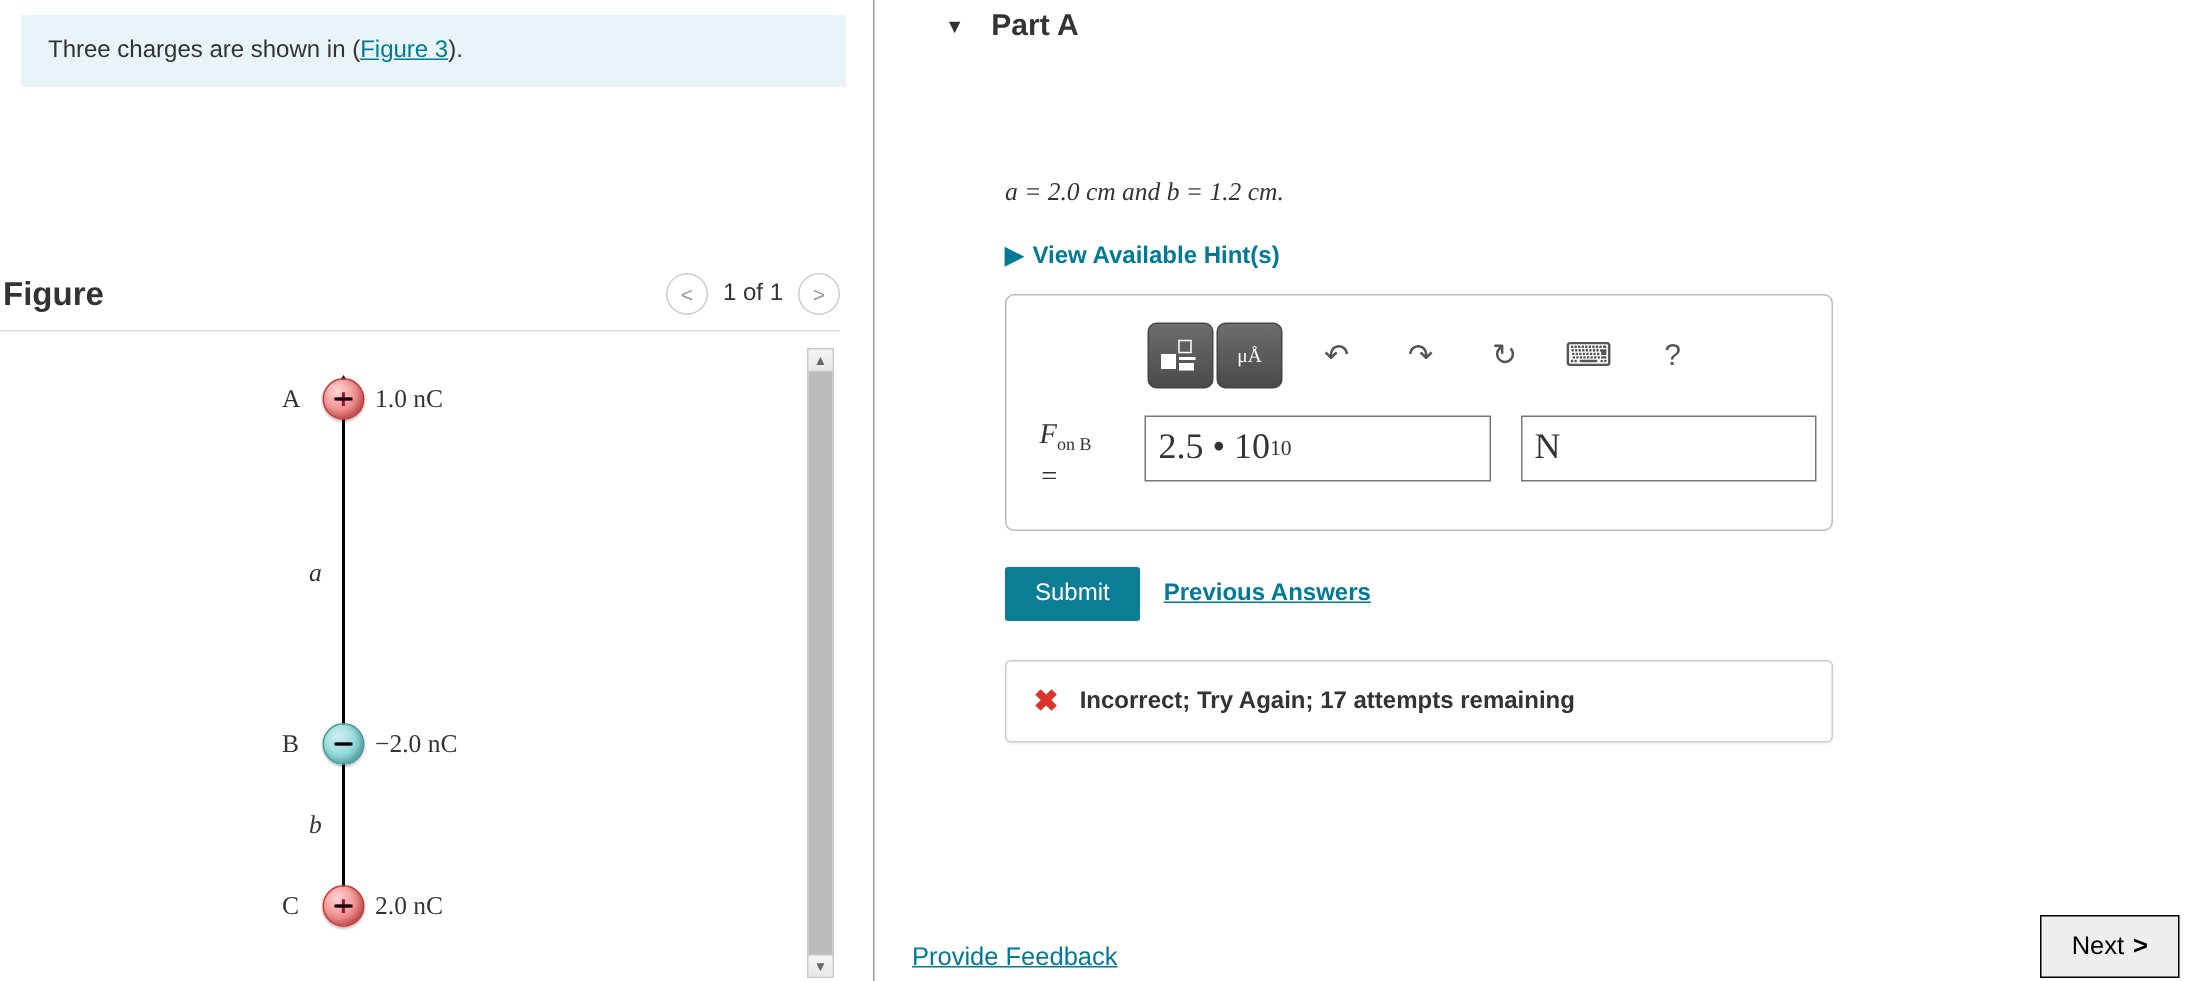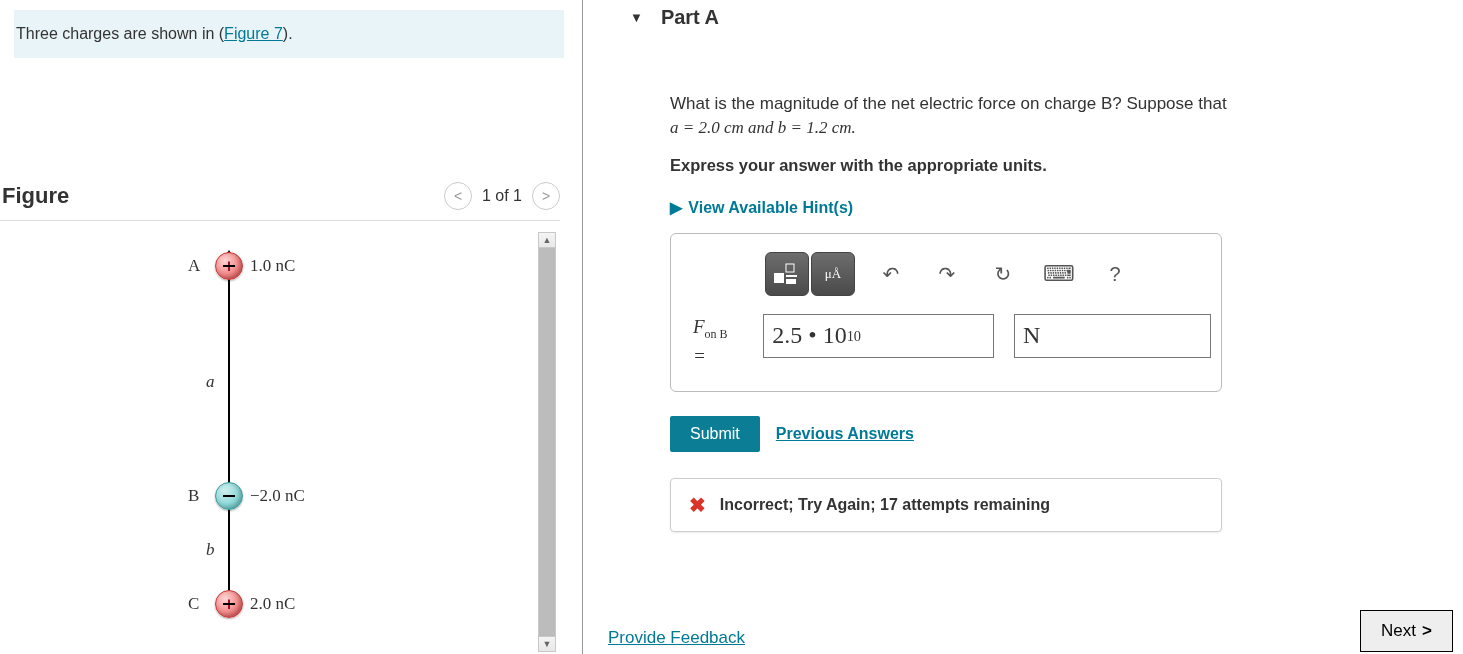--- a/index.html
+++ b/index.html
@@ -21,21 +21,21 @@
     height: 654px;
     border-right: 1px solid #999;
   }
   .intro-box {
     position: absolute;
     left: 14px; top: 10px;
     right: 18px;
     height: 48px;
     background: #e8f4f7;
     display: flex; align-items: center;
-    padding-left: 2px;
+    padding-left: 18px;
     font-size: 16px;
   }
   .intro-box a { color: #007a96; text-decoration: underline; }
   .figure-header {
     position: absolute;
     left: 0; top: 182px;
     width: 560px;
     display: flex; align-items: center; justify-content: space-between;
   }
   .figure-header h2 {
@@ -141,21 +141,21 @@
     display:flex; align-items:center; gap:6px;
   }
   sup { font-size:.6em;}
 </style>
 </head>
 <body>
 
 <div class="left-pane">
   <div class="intro-box">
     <span>Three charges are shown in (</span>
-    <a href="#">Figure 7</a>
+    <a href="#">Figure 3</a>
     <span>).</span>
   </div>
 
   <div class="figure-header">
     <h2>Figure</h2>
     <div class="pager">
       <div class="circ-btn">&lt;</div>
       <span>1 of 1</span>
       <div class="circ-btn">&gt;</div>
     </div>
@@ -203,24 +203,23 @@
 </div>
 
 <div class="right-pane">
   <div class="part-header">
     <span class="caret">▼</span>
     <span class="title">Part A</span>
   </div>
 
   <div class="question">
     <div>
-      <span>What is the magnitude of the net electric force on charge B? Suppose that </span><br>
+      <br>
       <span class="serif" style="font-style:italic">a = 2.0 cm and b = 1.2 cm.</span>
     </div>
-    <div class="bold-instr">Express your answer with the appropriate units.</div>
     <div class="hint-link">
       <span class="tri">▶</span>
       <span>View Available Hint(s)</span>
     </div>
 
     <div class="answer-box">
       <div class="toolbar">
         <div class="tbtn dark">
           <svg width="28" height="22">
               <rect x="1" y="10" width="10" height="10" fill="#fff"></rect>

